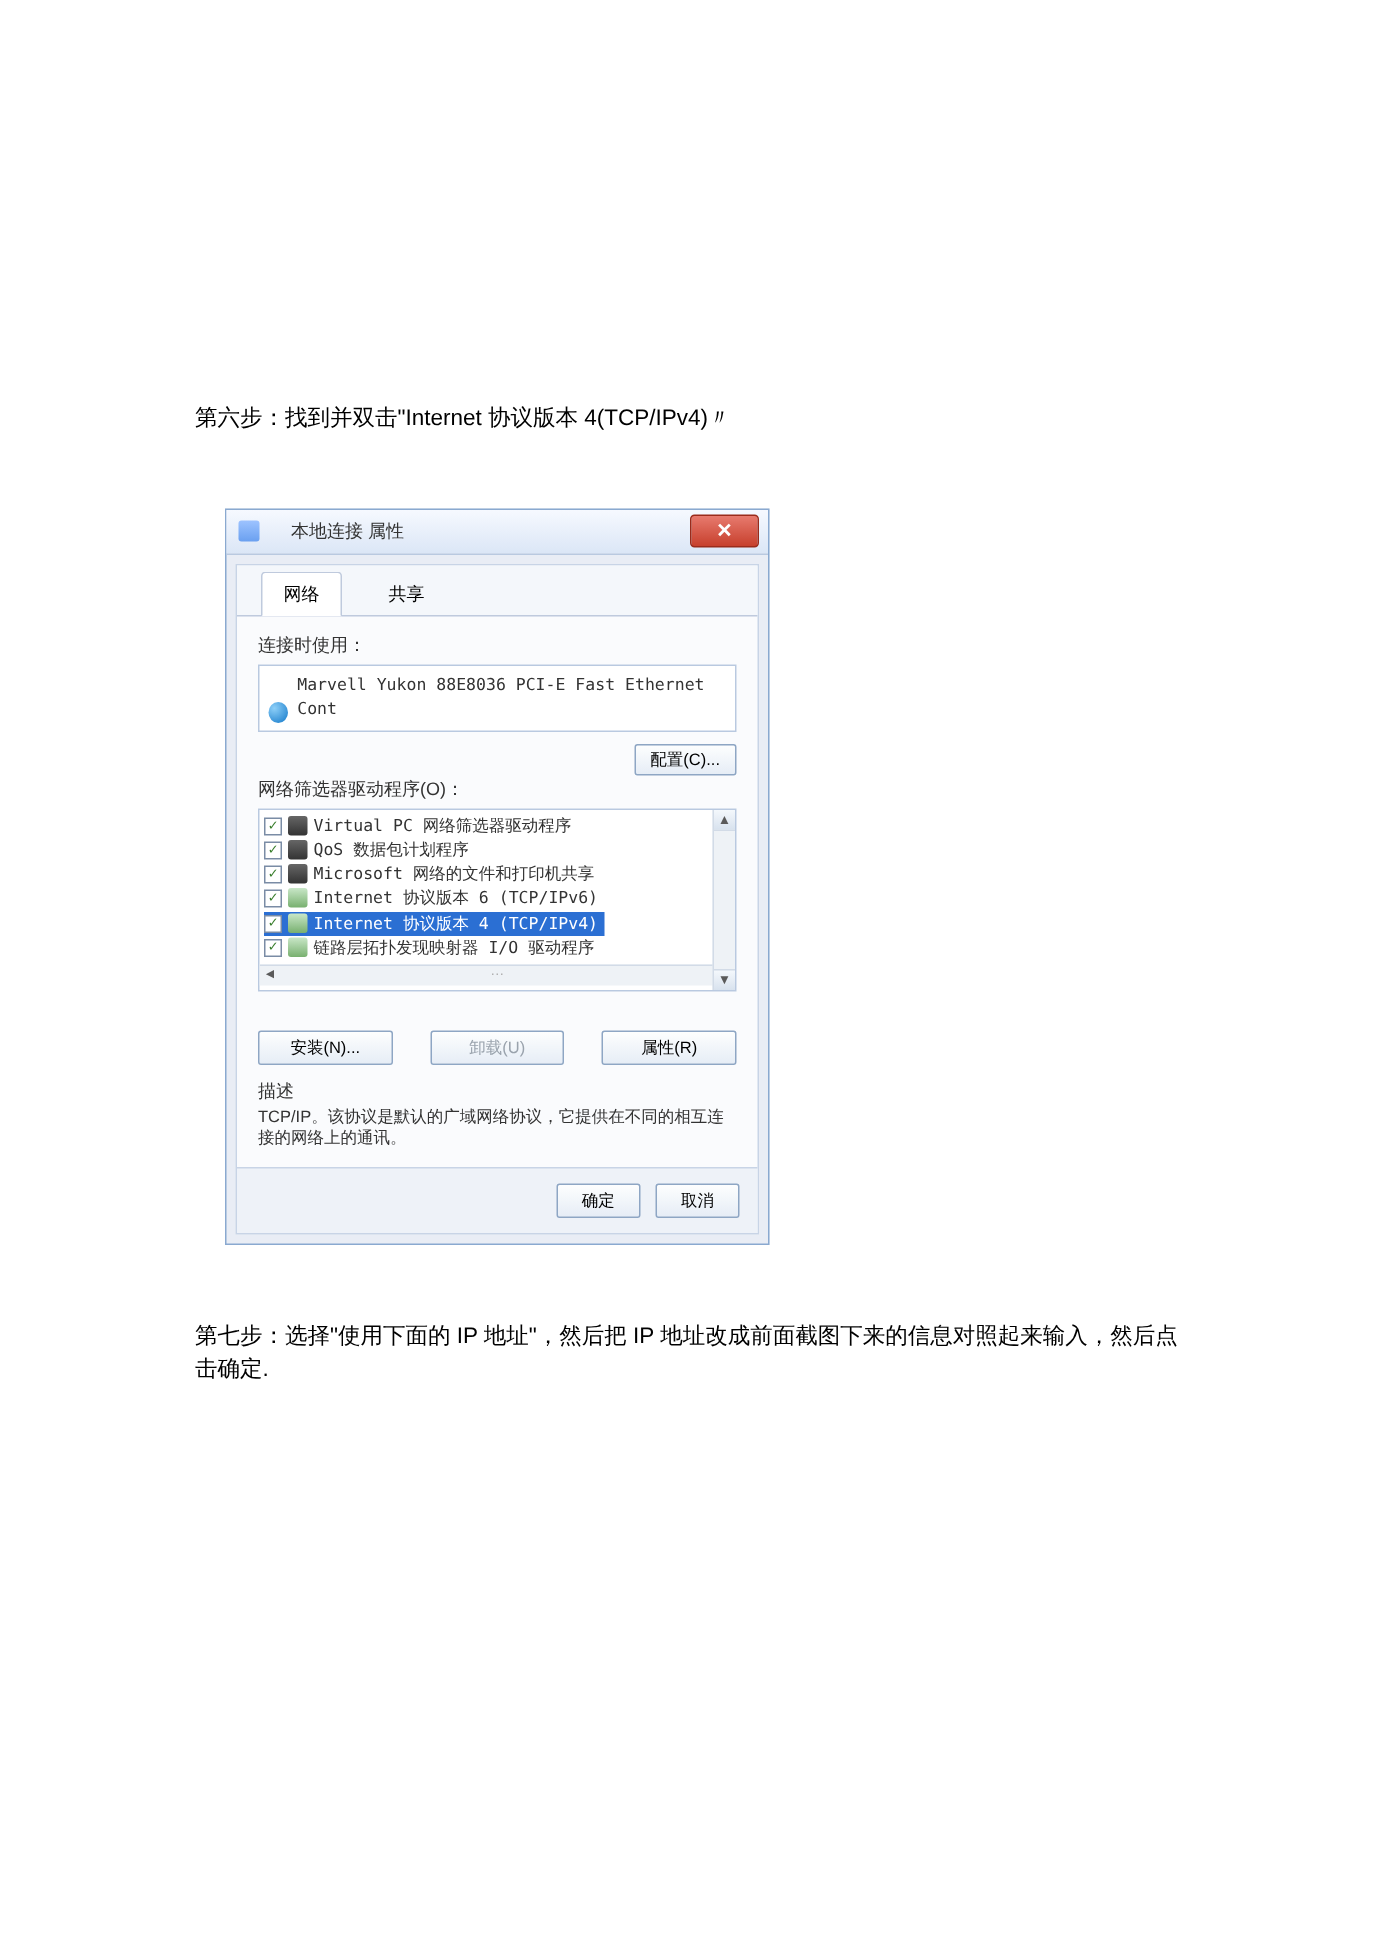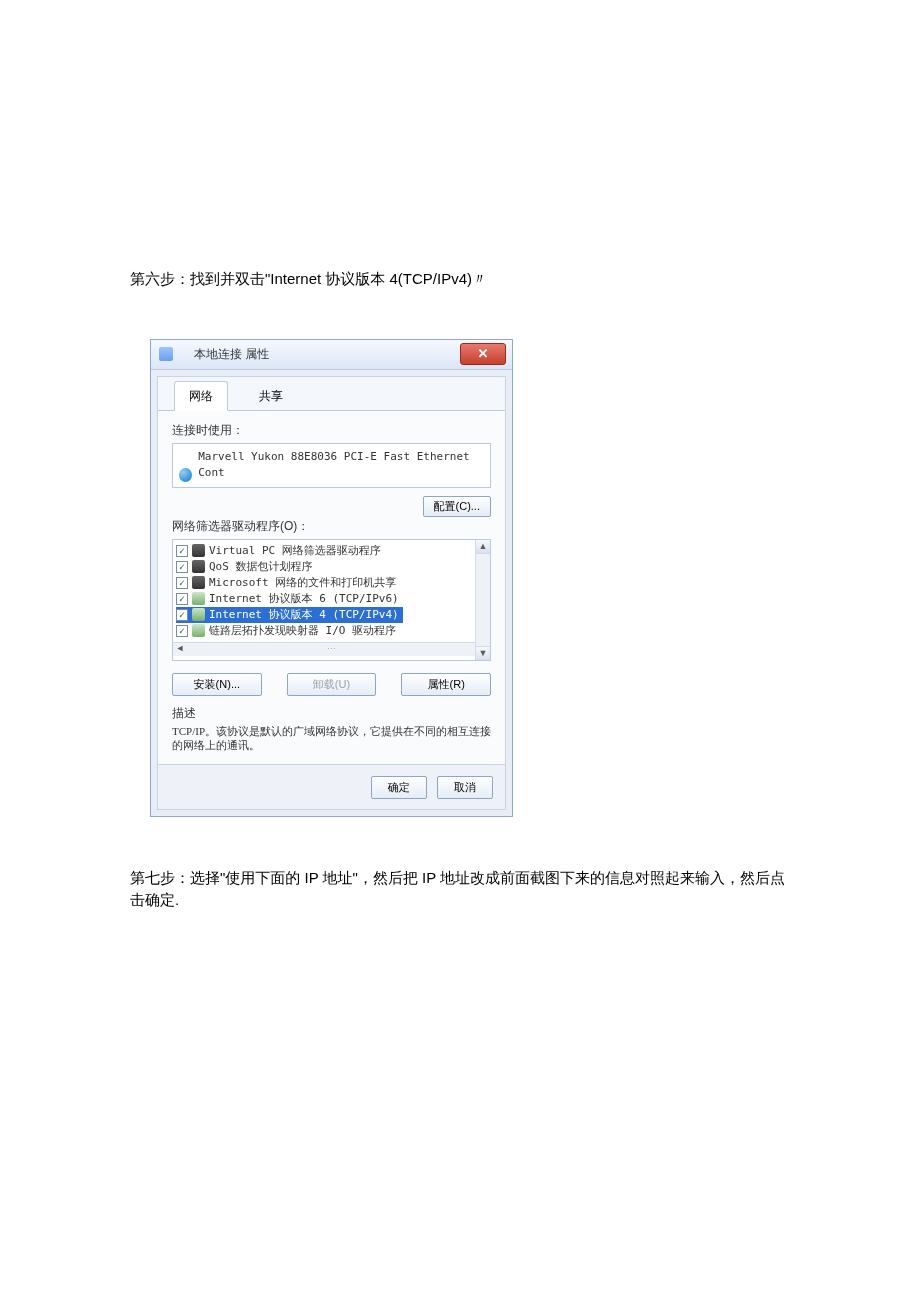--- a/index.html
+++ b/index.html
@@ -104,25 +104,25 @@
     .list-inner { padding: 3px 3px; font-size: 11px; font-family: "SimSun", monospace; line-height: 16px; margin-right: 16px;}
     .li-row { display: flex; align-items: center; gap: 4px; white-space: nowrap; }
     .chk { width: 12px; height: 12px; border: 1px solid #7a8ca5; background: #fff; display: flex; align-items: center; justify-content: center; font-size: 10px; color: #3a7f2d; }
     .li-icon { width: 13px; height: 13px; background: #888; }
     .li-icon.mon { background: linear-gradient(#666,#333); border-radius: 2px; }
     .li-icon.proto { background: linear-gradient(#c9e7c8,#78b06f); border-radius: 2px; }
     .li-row.sel { background: #2b6fd3; color: #fff; display: inline-flex; padding-right: 4px;}
     .hscroll { height: 14px; border-top: 1px solid #d2dbe7; background: #eef2f6; display:flex; justify-content:space-between; align-items:center; font-size:9px; color:#5a5a5a;}
     .hscroll span { width:14px; text-align:center;}
     .hscroll .track { flex:1; height:100%; display:flex; justify-content:center; align-items:center; color:#aaa;}
-    .btn-row { display: flex; gap: 25px; margin-top: 12px; }
+    .btn-row { display: flex; gap: 25px; margin-top: 26px; }
     .btn-row .win-btn { flex: 1; padding: 3px 0; }
     .btn-row .win-btn.disabled { color: #9aa3ad; }
     .desc { margin-top: 8px; }
-    .desc-body { font-size: 11px; font-family: Liberation Serif, serif; line-height: 14px; margin-top: 2px;}
+    .desc-body { font-size: 11px; font-family: Liberation Sans, sans-serif; line-height: 14px; margin-top: 2px;}
     .footer-row { text-align: right; padding: 10px 12px; background: #eef2f8; border-top: 1px solid #c8d4e6; }
     .footer-row .win-btn { padding: 3px 16px; margin-left: 6px; }
   </style>
 </head>
 <body>
 
 <p class="para">第六步：找到并双击"Internet 协议版本 4(TCP/IPv4)〃</p>
 
 <div class="dialog-wrap">
   <div class="titlebar">

